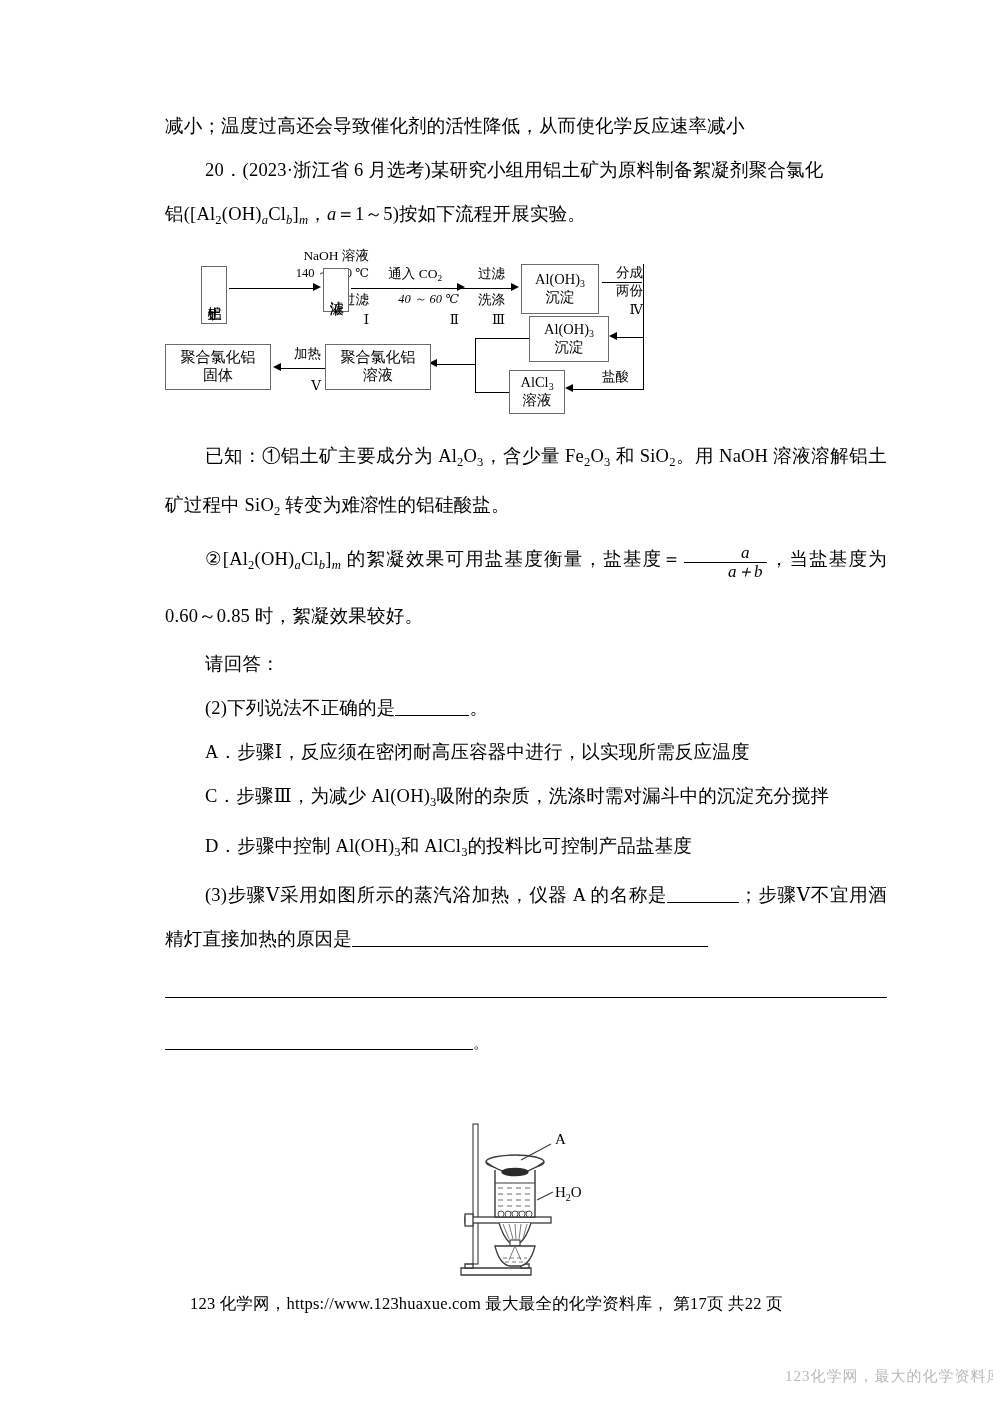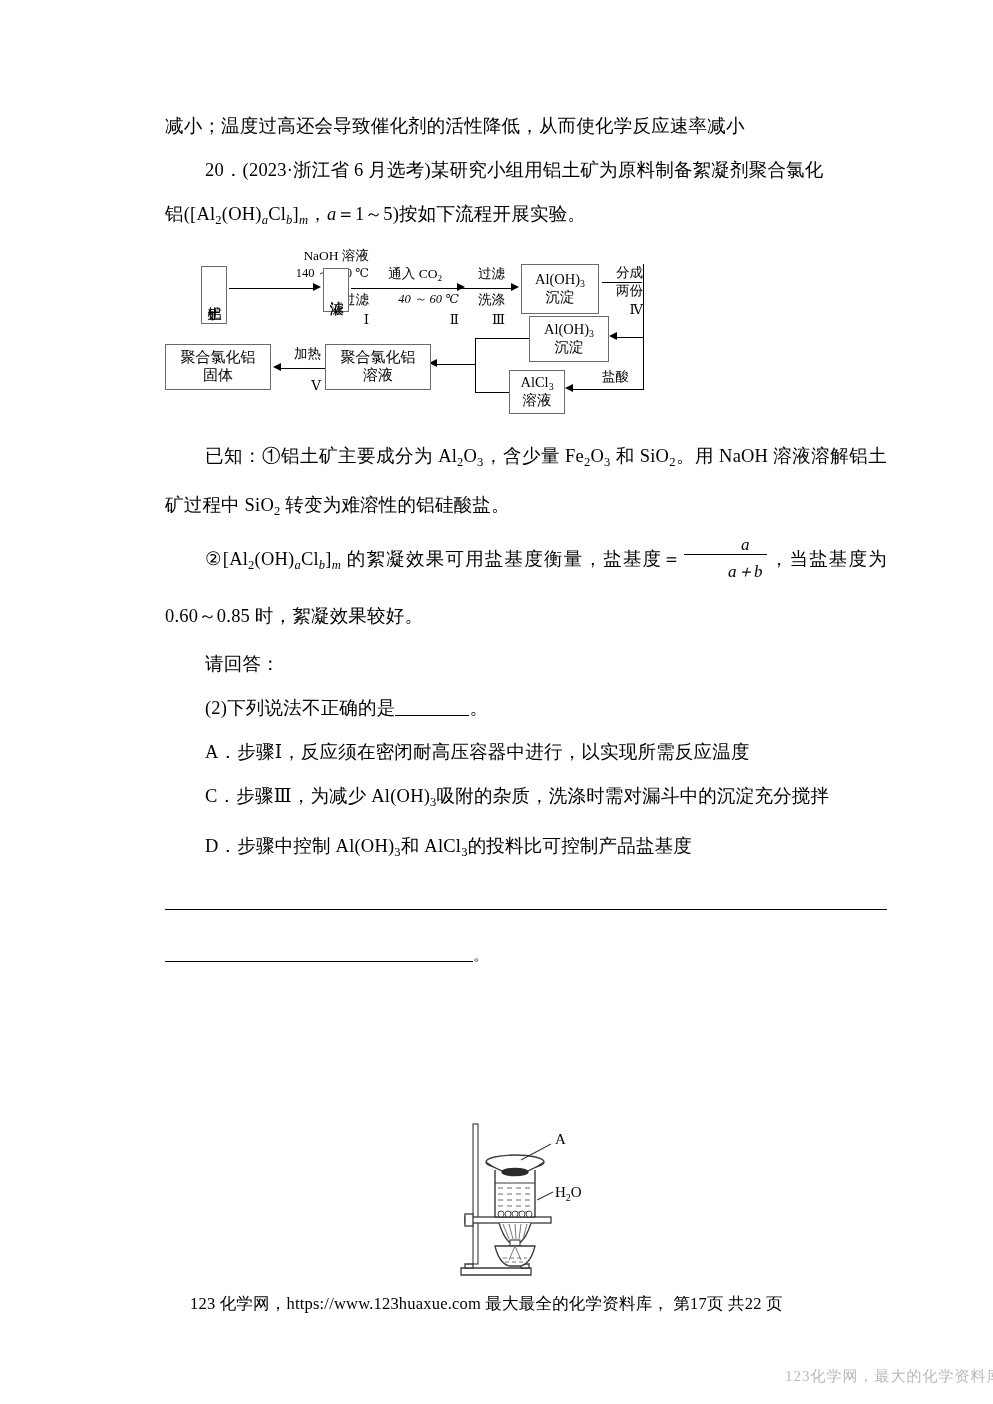--- a/index.html
+++ b/index.html
@@ -129,21 +129,21 @@
   }
   .frac {
     display: inline-block;
     vertical-align: -0.65em;
     text-align: center;
     font-style: italic;
     line-height: 1.05;
     margin: 0 2px;
   }
   .frac .num { display: block; font-size: 0.92em; padding: 0 4px;}
-  .frac .den { display: block; border-top: 1.1px solid #000; font-size: 0.92em; padding: 8px 4px; font-style: italic;}
+  .frac .den { display: block; border-top: 1.1px solid #000; font-size: 0.92em; padding: 0 4px; font-style: italic;}
 </style>
 </head>
 <body>
 
 <div class="page">
 
   <div class="content">
 
     <p class="para">减小；温度过高还会导致催化剂的活性降低，从而使化学反应速率减小</p>
 
@@ -290,20 +290,23 @@
 
 
     <p class="para indent">
       C．步骤Ⅲ，为减少 Al(OH)<sub>3</sub>吸附的杂质，洗涤时需对漏斗中的沉淀充分搅拌
     </p>
 
     <p class="para indent">
       D．步骤中控制 Al(OH)<sub>3</sub>和 AlCl<sub>3</sub>的投料比可控制产品盐基度
     </p>
 
+    <p class="para indent">
+      <span>(3)步骤Ⅴ采用如图所示的蒸汽浴加热，仪器 A 的名称是</span><span class="blank-inline" style="width:72px;"></span><span>；步骤Ⅴ不宜用酒精灯直接加热的原因是</span><span class="blank-inline" style="width:356px;"></span>
+    </p>
 
     <div style="width:722px; border-bottom:1px solid #000; height:0; margin-top:36px;"></div>
 
     <div style="margin-top:36px;">
       <span class="blank-inline" style="width:308px;"></span><span style="font-size:15px;">。</span>
     </div>
 
   </div>
 
   <div class="apparatus">

